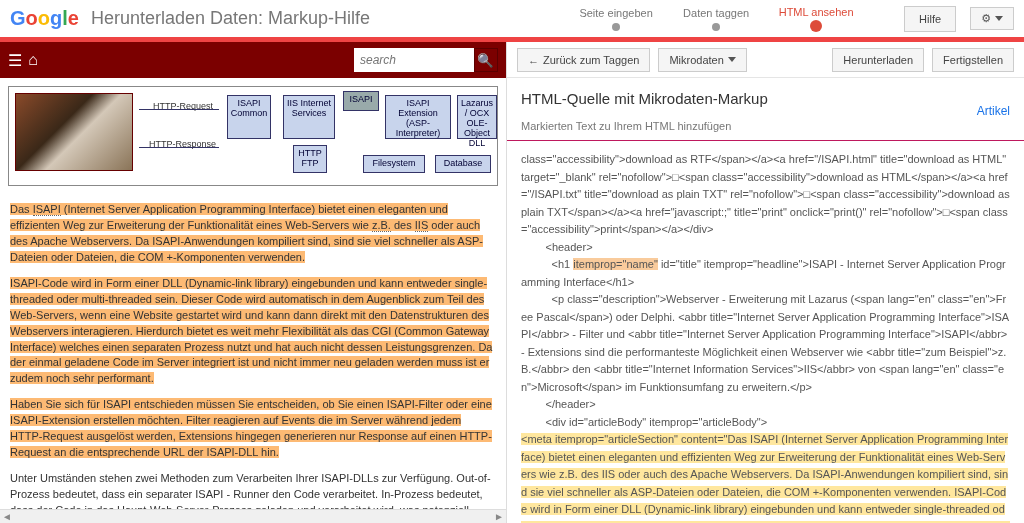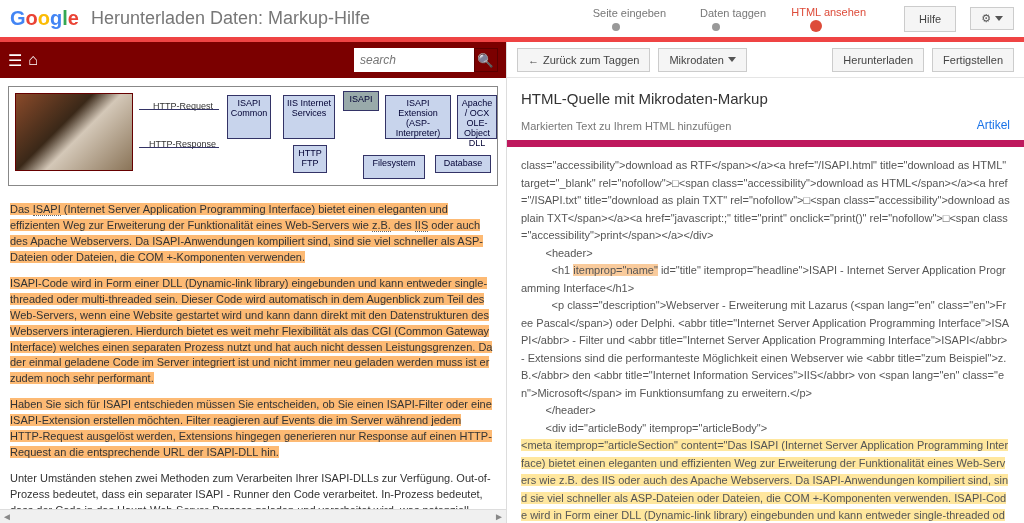--- a/index.html
+++ b/index.html
@@ -2,21 +2,21 @@
 <html><head>
 <meta charset="utf-8">
 <style>
 *{box-sizing:border-box;margin:0;padding:0;font-family:Arial,sans-serif}
 body{width:1024px;height:523px;overflow:hidden;font-size:12px;background:#fff}
 .topbar{height:42px;border-bottom:5px solid #ef4444;display:flex;align-items:center;padding:0 10px;gap:8px}
 .logo{font-size:20px;font-weight:bold}
 .logo .b{color:#4285F4}.logo .r{color:#EA4335}.logo .y{color:#FBBC05}.logo .g{color:#34A853}
 .tool-title{color:#777;font-size:18px;margin-left:4px}
 .steps{display:flex;align-items:center;margin-left:auto;gap:0;position:relative}
-.step{color:#777;font-size:11px;text-align:right;width:100px;position:relative}
+.step{color:#777;font-size:11px;text-align:center;width:100px;position:relative}
 .step.active{color:#dd4b39}
 .step-dot{width:8px;height:8px;background:#999;border-radius:50%;margin:4px auto 0}
 .step.active .step-dot{background:#dd4b39;width:12px;height:12px;margin-top:2px}
 .help-btn{margin-left:30px;border:1px solid #ccc;background:#f5f5f5;padding:6px 14px;font-size:11px;cursor:pointer;color:#444}
 .gear-btn{border:1px solid #ccc;background:#f5f5f5;padding:4px 10px;font-size:11px;cursor:pointer;margin-left:6px;display:flex;align-items:center;gap:4px;color:#555}
 .main{display:flex;height:481px}
 .left{width:506px;background:#fff;overflow:hidden;position:relative}
 .left-top{height:36px;background:#7b0000;display:flex;align-items:center;padding:0 8px;gap:6px}
 .menu-icon,.home-icon{color:#fff;font-size:16px;cursor:pointer}
 .search-box{margin-left:auto;display:flex}
@@ -26,21 +26,21 @@
 .diagram-img{border:1px solid #888;width:100%;height:100px;position:relative;background:#fff}
 .diag-box{position:absolute;border:1px solid #336;background:#c8d4ec;font-size:9px;text-align:center;padding:2px;color:#003}
 .arrow-label{position:absolute;font-size:9px;color:#333}
 .content{padding:8px 10px;font-size:11px;line-height:1.45;color:#333;overflow-y:auto;height:330px}
 .content p{margin-bottom:10px}
 .highlight{background:#fdba74}
 .underdot{border-bottom:1px dotted #666}
 .right{width:518px;border-left:1px solid #ddd;display:flex;flex-direction:column;overflow:hidden}
 .right-toolbar{height:36px;border-bottom:1px solid #e5e5e5;display:flex;align-items:center;padding:0 10px;gap:8px}
 .btn{border:1px solid #ccc;background:#f5f5f5;padding:5px 10px;font-size:11px;color:#444;cursor:pointer;display:inline-flex;align-items:center;gap:4px}
-.right-header{padding:12px 14px 8px;border-bottom:7px solid #be185d;display:flex;justify-content:space-between;align-items:flex-end}
+.right-header{padding:12px 14px 8px;border-bottom:1px solid #be185d;display:flex;justify-content:space-between;align-items:center}
 .rh-title{font-size:15px;color:#333}
 .rh-sub{font-size:11px;color:#777;margin-top:13px}
 .article-link{color:#1a73e8;font-size:12px;cursor:pointer}
 .code-panel{flex:1;overflow:auto;padding:10px 14px;font-family:'Courier New',monospace;font-size:11px;line-height:1.5;color:#555;white-space:pre-wrap;word-break:break-all}
 .hl-yellow{background:#ffe79e}
 .hl-name{background:#f9cb9c}
 .triangle-down{display:inline-block;width:0;height:0;border-left:4px solid transparent;border-right:4px solid transparent;border-top:5px solid #555}
 .arrow-left{display:inline-block}
 .dog-img{position:absolute;left:6px;top:6px;width:118px;height:78px;background:linear-gradient(135deg,#8a4a2a 0%,#3a2818 40%,#d4c8b8 55%,#8a7458 100%);border:1px solid #600}
 .diag-arrow{position:absolute;height:1px;background:#336}
@@ -86,26 +86,26 @@
         <div class="diag-arrow" style="left:130px;top:60px;width:80px"></div>
         <div class="diag-box" style="left:218px;top:8px;width:44px;height:44px">ISAPI
 Common</div>
         <div class="diag-box" style="left:274px;top:8px;width:52px;height:44px">IIS
 Internet
 Services</div>
         <div class="diag-box" style="left:334px;top:4px;width:36px;height:20px;background:#9aa">ISAPI</div>
         <div class="diag-box" style="left:376px;top:8px;width:66px;height:44px">ISAPI
 Extension
 (ASP-Interpreter)</div>
-        <div class="diag-box" style="left:448px;top:8px;width:40px;height:44px">Apache / OCX
+        <div class="diag-box" style="left:448px;top:8px;width:40px;height:44px">Lazarus / OCX
 OLE-Object
 DLL</div>
         <div class="diag-box" style="left:284px;top:58px;width:34px;height:28px">HTTP
 FTP</div>
-        <div class="diag-box" style="left:354px;top:68px;width:62px;height:24px">Filesystem</div>
+        <div class="diag-box" style="left:354px;top:68px;width:62px;height:18px">Filesystem</div>
         <div class="diag-box" style="left:426px;top:68px;width:56px;height:18px">Database</div>
       </div>
     </div>
     <div class="content">
       <p><span class="highlight"><span>Das </span><span class="underdot">ISAPI</span><span> (Internet Server Application Programming Interface) bietet einen eleganten und effizienten Weg zur Erweiterung der Funktionalität eines Web-Servers wie </span><span class="underdot">z.B.</span><span> des </span><span class="underdot">IIS</span><span> oder auch des Apache Webservers. Da ISAPI-Anwendungen kompiliert sind, sind sie viel schneller als ASP-Dateien oder Dateien, die COM +-Komponenten verwenden.</span></span></p>
       <p><span class="highlight">ISAPI-Code wird in Form einer DLL (Dynamic-link library) eingebunden und kann entweder single-threaded oder multi-threaded sein. Dieser Code wird automatisch in dem Augenblick zum Teil des Web-Servers, wenn eine Website gestartet wird und kann dann direkt mit den Datenstrukturen des Webservers interagieren. Hierdurch bietet es weit mehr Flexibilität als das CGI (Common Gateway Interface) welches einen separaten Prozess nutzt und hat auch nicht dessen Leistungsgrenzen. Da der einmal geladene Code im Server integriert ist und nicht immer neu geladen werden muss ist er zudem noch sehr performant.</span></p>
       <p><span class="highlight">Haben Sie sich für ISAPI entschieden müssen Sie entscheiden, ob Sie einen ISAPI-Filter oder eine ISAPI-Extension erstellen möchten. Filter reagieren auf Events die im Server während jedem HTTP-Request ausgelöst werden, Extensions hingegen generieren nur Response auf einen HTTP-Request an die entsprechende URL der ISAPI-DLL hin.</span></p>
       <p>Unter Umständen stehen zwei Methoden zum Verarbeiten Ihrer ISAPI-DLLs zur Verfügung. Out-of-Prozess bedeutet, dass ein separater ISAPI - Runner den Code verarbeitet. In-Prozess bedeutet, dass der Code in das Haupt-Web-Server-Prozess geladen und verarbeitet wird, was potenziell gefährlich ist, aber auch schneller! Wenn der Code einen Fehler enthält oder nicht "thread-safe" ist kann es zum Absturz des gesamten Servers kommen.</p>
 
     </div>

